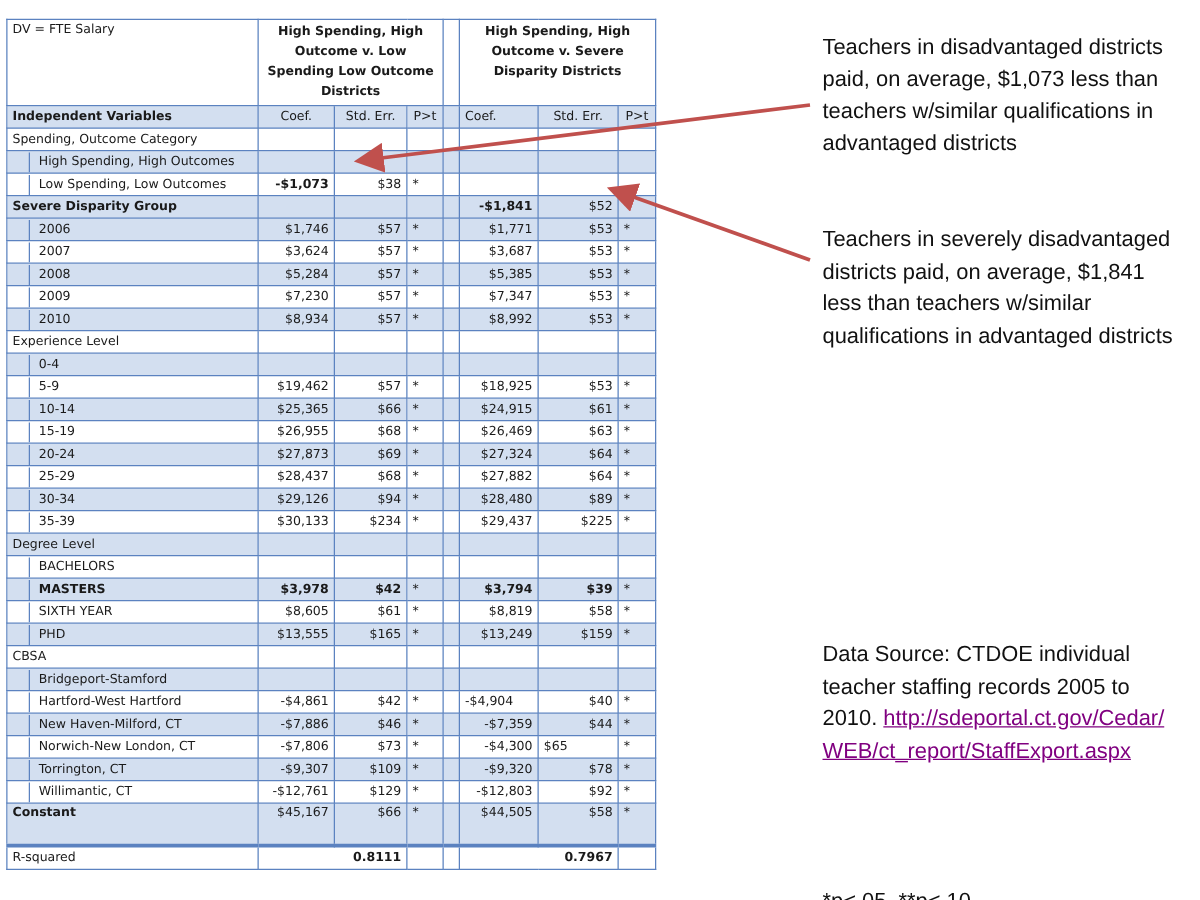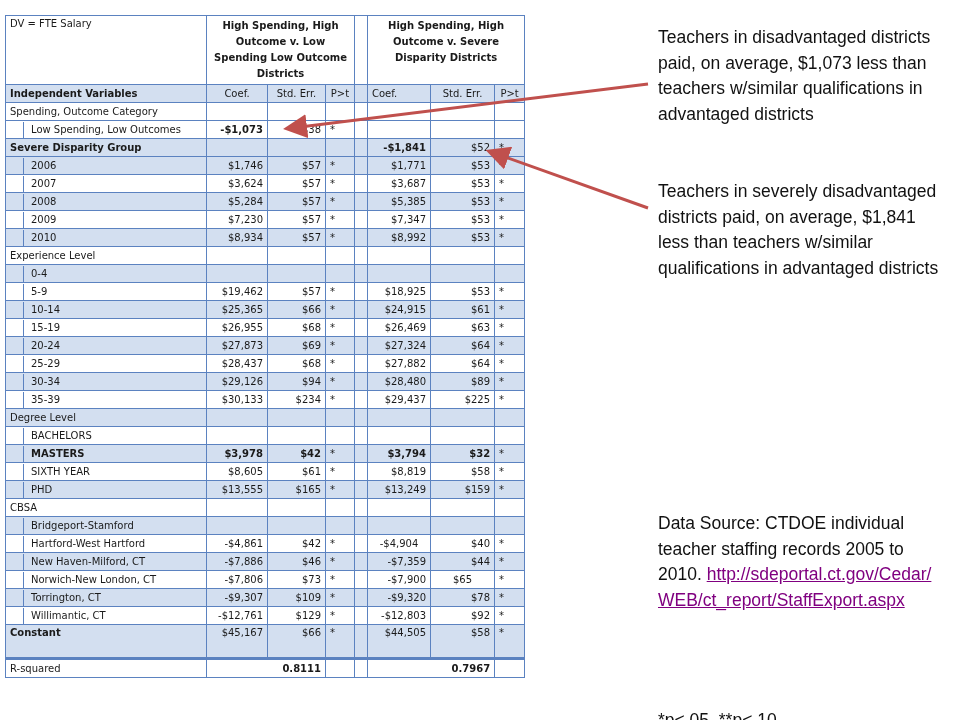--- a/index.html
+++ b/index.html
@@ -66,20 +66,35 @@
         <tr>
           <td>Spending, Outcome Category</td>
           <td style="text-align: right;"></td>
           <td style="text-align: right;"></td>
           <td style="text-align: left;"></td>
           <td class="c-gap"></td>
           <td style="text-align: right;"></td>
           <td style="text-align: right;"></td>
           <td style="text-align: left;"></td>
         </tr>
+        <tr class="shade">
+          <td class="indent-cell">
+            <div class="ind">
+              <div class="bar"></div>
+              <div class="txt">High Spending, High Outcomes</div>
+            </div>
+          </td>
+          <td style="text-align: right;"></td>
+          <td style="text-align: right;"></td>
+          <td style="text-align: left;"></td>
+          <td class="c-gap"></td>
+          <td style="text-align: right;"></td>
+          <td style="text-align: right;"></td>
+          <td style="text-align: left;"></td>
+        </tr>
         <tr>
           <td class="indent-cell">
             <div class="ind">
               <div class="bar"></div>
               <div class="txt">Low Spending, Low Outcomes</div>
             </div>
           </td>
           <td class="b" style="text-align: right;">-$1,073</td>
           <td style="text-align: right;">$38</td>
           <td style="text-align: left;">*</td>
@@ -333,21 +348,21 @@
             <div class="ind">
               <div class="bar"></div>
               <div class="txt b">MASTERS</div>
             </div>
           </td>
           <td class="b" style="text-align: right;">$3,978</td>
           <td class="b" style="text-align: right;">$42</td>
           <td style="text-align: left;">*</td>
           <td class="c-gap"></td>
           <td class="b" style="text-align: right;">$3,794</td>
-          <td class="b" style="text-align: right;">$32</td>
+          <td class="b" style="text-align: right;">$39</td>
           <td style="text-align: left;">*</td>
         </tr>
         <tr>
           <td class="indent-cell">
             <div class="ind">
               <div class="bar"></div>
               <div class="txt">SIXTH YEAR</div>
             </div>
           </td>
           <td style="text-align: right;">$8,605</td>
@@ -402,21 +417,21 @@
           <td class="indent-cell">
             <div class="ind">
               <div class="bar"></div>
               <div class="txt">Hartford-West Hartford</div>
             </div>
           </td>
           <td style="text-align: right;">-$4,861</td>
           <td style="text-align: right;">$42</td>
           <td style="text-align: left;">*</td>
           <td class="c-gap"></td>
-          <td style="text-align: center;">-$4,904</td>
+          <td style="text-align: left;">-$4,904</td>
           <td style="text-align: right;">$40</td>
           <td style="text-align: left;">*</td>
         </tr>
         <tr class="shade">
           <td class="indent-cell">
             <div class="ind">
               <div class="bar"></div>
               <div class="txt">New Haven-Milford, CT</div>
             </div>
           </td>
@@ -432,22 +447,22 @@
           <td class="indent-cell">
             <div class="ind">
               <div class="bar"></div>
               <div class="txt">Norwich-New London, CT</div>
             </div>
           </td>
           <td style="text-align: right;">-$7,806</td>
           <td style="text-align: right;">$73</td>
           <td style="text-align: left;">*</td>
           <td class="c-gap"></td>
-          <td style="text-align: right;">-$7,900</td>
-          <td style="text-align: center;">$65</td>
+          <td style="text-align: right;">-$4,300</td>
+          <td style="text-align: left;">$65</td>
           <td style="text-align: left;">*</td>
         </tr>
         <tr class="shade">
           <td class="indent-cell">
             <div class="ind">
               <div class="bar"></div>
               <div class="txt">Torrington, CT</div>
             </div>
           </td>
           <td style="text-align: right;">-$9,307</td>

